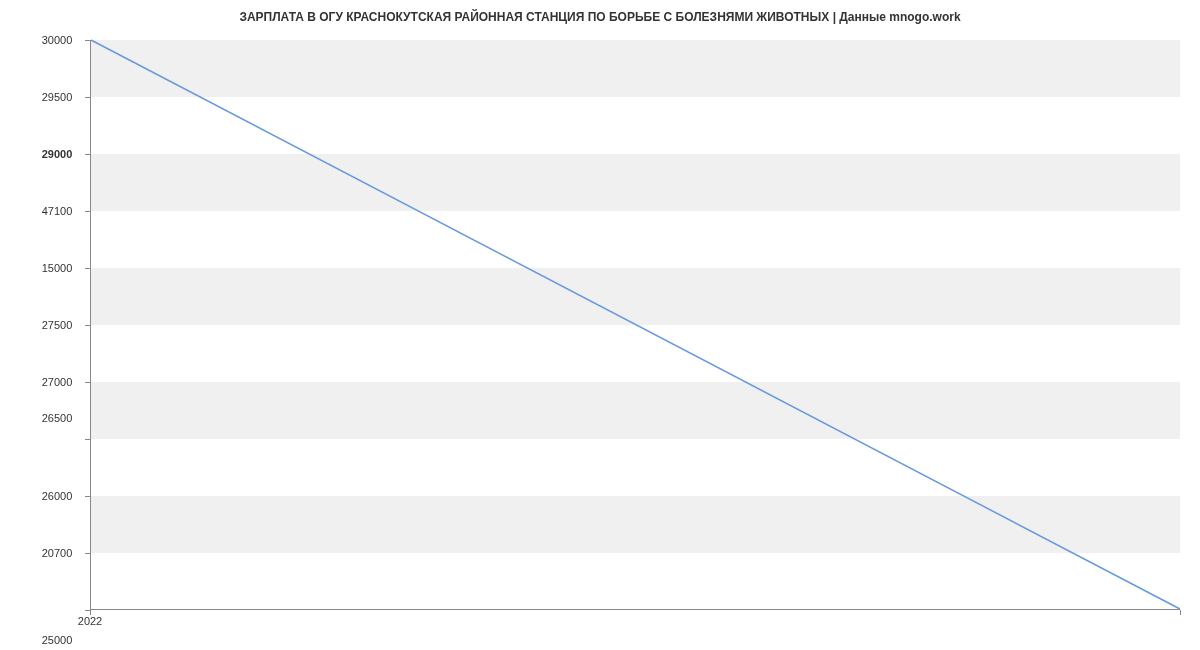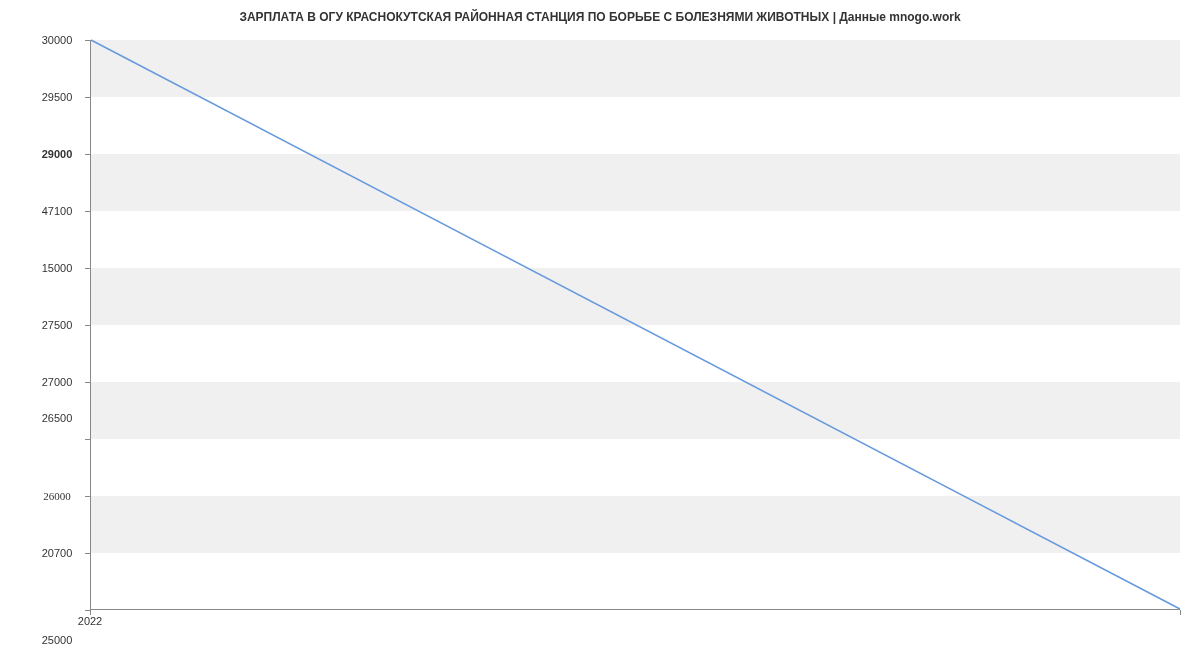--- a/index.html
+++ b/index.html
@@ -97,21 +97,21 @@
       <div class="grid-band" style="top: 342px; height: 57px;"></div>
       <div class="grid-band" style="top: 456px; height: 57px;"></div>
     <svg class="line-svg" viewBox="0 0 1090 570" preserveAspectRatio="none">
       <polyline id="data-line" class="data-line" points="0,0 1090,570"></polyline>
     </svg>
   </div>
 <div class="y-tick-label" style="top: 600px;">25000</div>
     <div class="y-tick-mark" style="top: 570px;"></div>
     <div class="y-tick-label" style="top: 513px;">20700</div>
     <div class="y-tick-mark" style="top: 513px;"></div>
-    <div class="y-tick-label" style="top: 456px; font-family: Liberation Serif, serif;">26000</div>
+    <div class="y-tick-label" style="top: 456px;">26000</div>
     <div class="y-tick-mark" style="top: 456px;"></div>
     <div class="y-tick-label" style="top: 378px;">26500</div>
     <div class="y-tick-mark" style="top: 399px;"></div>
     <div class="y-tick-label" style="top: 342px;">27000</div>
     <div class="y-tick-mark" style="top: 342px;"></div>
     <div class="y-tick-label" style="top: 285px;">27500</div>
     <div class="y-tick-mark" style="top: 285px;"></div>
     <div class="y-tick-label" style="top: 228px;">15000</div>
     <div class="y-tick-mark" style="top: 228px;"></div>
     <div class="y-tick-label" style="top: 171px;">47100</div>

